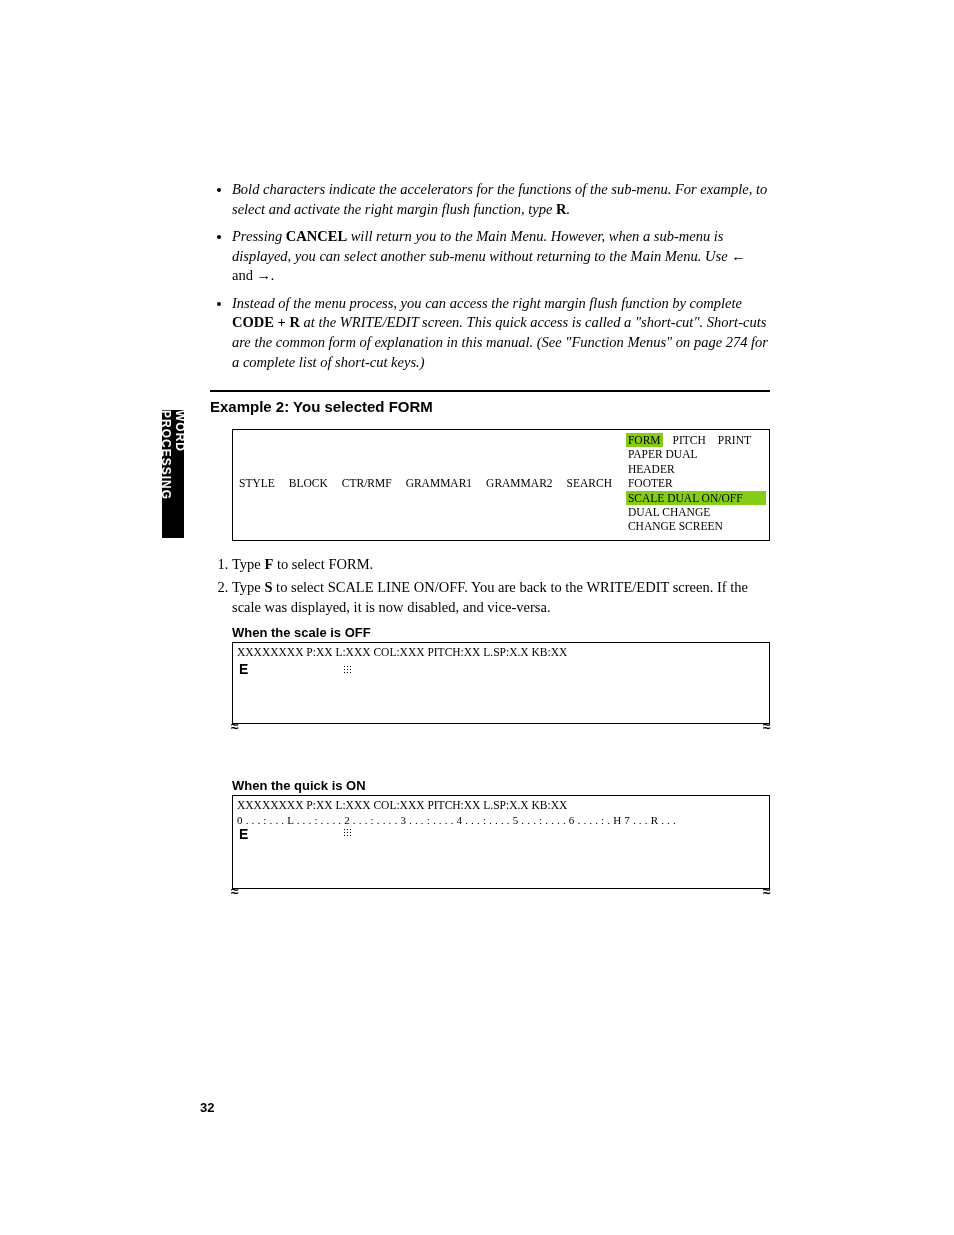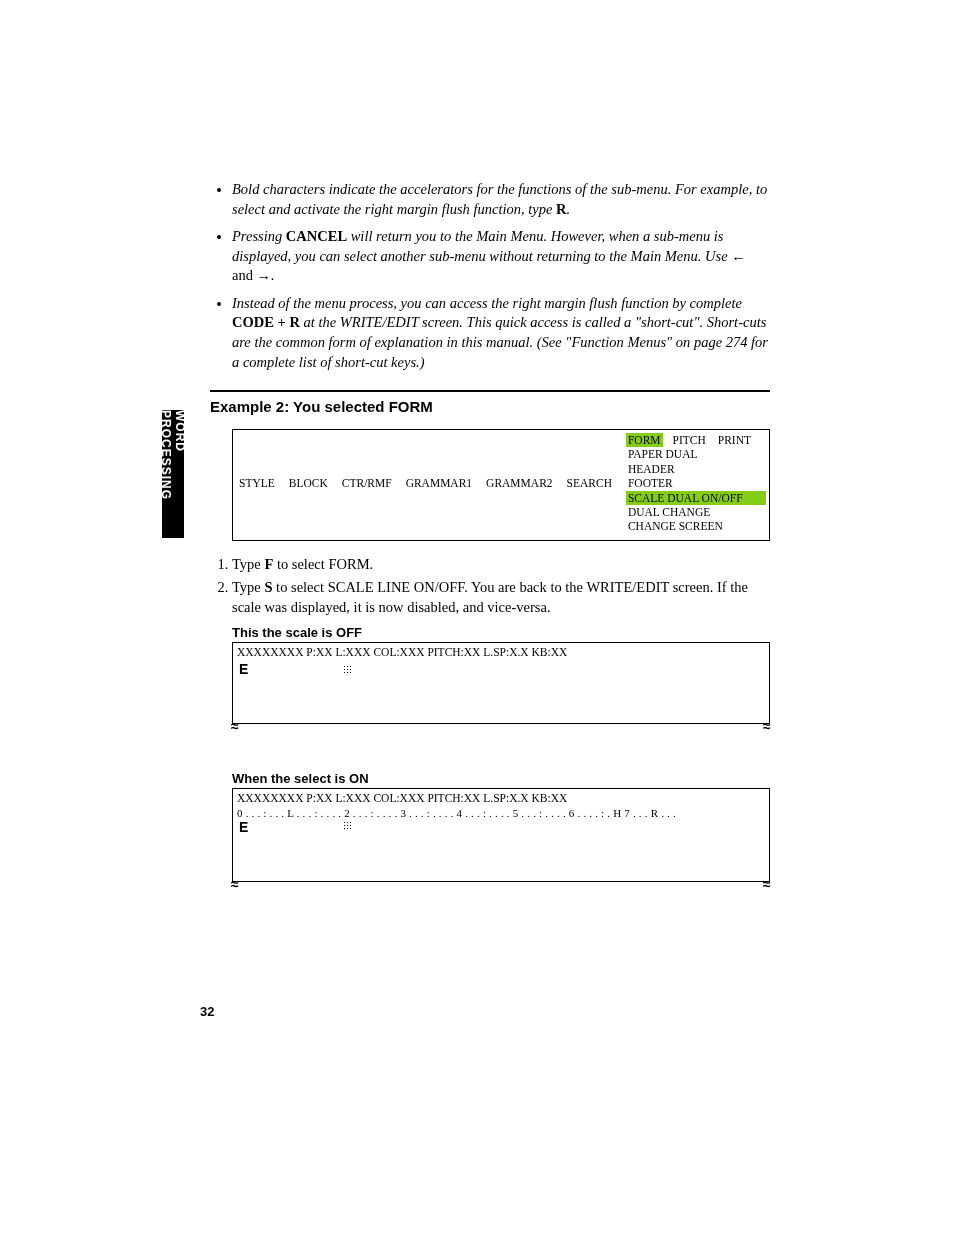--- a/index.html
+++ b/index.html
@@ -20,35 +20,35 @@
   .mitem{white-space:nowrap}
   .mitem.sel{background:#d6d6d6}
   .submenu{margin-left:auto;display:flex;flex-direction:column;min-width:140px}
   .submenu .row{display:flex;gap:8px}
   .submenu .sm{padding:0 2px}
   .submenu .sm.sel{background:#84cc16}
   .bodytext{margin:0 0 10px 0}
   ol.steps{margin:0 0 8px 18px;padding:0}
   ol.steps li{margin:0 0 4px 4px}
   .sublabel{font:700 13px Arial,Helvetica,sans-serif;margin:6px 0 2px 22px}
-  .screenbox{position:relative;border:1.5px solid #000;margin:0 0 13px 22px;padding:2px 4px 30px 4px;
+  .screenbox{position:relative;border:1.5px solid #000;margin:0 0 20px 22px;padding:2px 4px 30px 4px;
     font:11.5px/1.3 "Times New Roman",serif;min-height:48px}
   .screenbox.tall{min-height:60px}
   .status{white-space:nowrap;overflow:hidden}
   .ruler{white-space:nowrap;overflow:hidden;font-size:11px;letter-spacing:0.2px}
   .cursor{position:absolute;left:6px;top:18px;font:900 14px Arial,sans-serif}
   .cursor.low{top:30px}
   .dotblk{position:absolute;left:110px;width:8px;height:8px;
     background-image:radial-gradient(#000 1px,transparent 1px);background-size:3px 3px}
   .dot-off{top:22px}
   .dot-on{top:32px}
   .tick{position:absolute;bottom:-5px;width:8px;height:10px;font:900 14px Arial,sans-serif}
   .tick.l{left:-2px}
   .tick.r{right:-2px}
-  .pgnum{position:absolute;left:200px;top:1004px;font:700 13px Arial,Helvetica,sans-serif}
+  .pgnum{position:absolute;left:200px;top:1100px;font:700 13px Arial,Helvetica,sans-serif}
 </style>
 </head>
 <body>
 
 <div class="page">
 
   <div class="side-tab">WORD PROCESSING</div>
 
   <div class="content">
 
@@ -95,32 +95,32 @@
 
     <ol class="steps">
       <li>
         <span>Type </span><b>F</b><span> to select FORM.</span>
       </li>
       <li>
         <span>Type </span><b>S</b><span> to select SCALE LINE ON/OFF. You are back to the WRITE/EDIT screen. If the scale was displayed, it is now disabled, and vice-versa.</span>
       </li>
     </ol>
 
-    <div class="sublabel">This the scale is OFF</div>
+    <div class="sublabel">When the scale is OFF</div>
     <div class="screenbox">
       <div class="status">XXXXXXXX P:XX L:XXX COL:XXX PITCH:XX L.SP:X.X KB:XX</div>
       <span class="cursor">E</span>
       <span class="dotblk dot-off"></span>
       <span class="tick l">≈</span>
       <span class="tick r">≈</span>
     </div>
 
     <div style="height:28px"></div>
 
-    <div class="sublabel">When the select is ON</div>
+    <div class="sublabel">When the quick is ON</div>
     <div class="screenbox tall">
       <div class="status">XXXXXXXX P:XX L:XXX COL:XXX PITCH:XX L.SP:X.X KB:XX</div>
       <div class="ruler">0 . . . : . . . L . . . : . . . . 2 . . . : . . . . 3 . . . : . . . . 4 . . . : . . . . 5 . . . : . . . . 6 . . . . : . H 7 . . . R . . .</div>
       <span class="cursor low">E</span>
       <span class="dotblk dot-on"></span>
       <span class="tick l">≈</span>
       <span class="tick r">≈</span>
     </div>
 
   </div>

